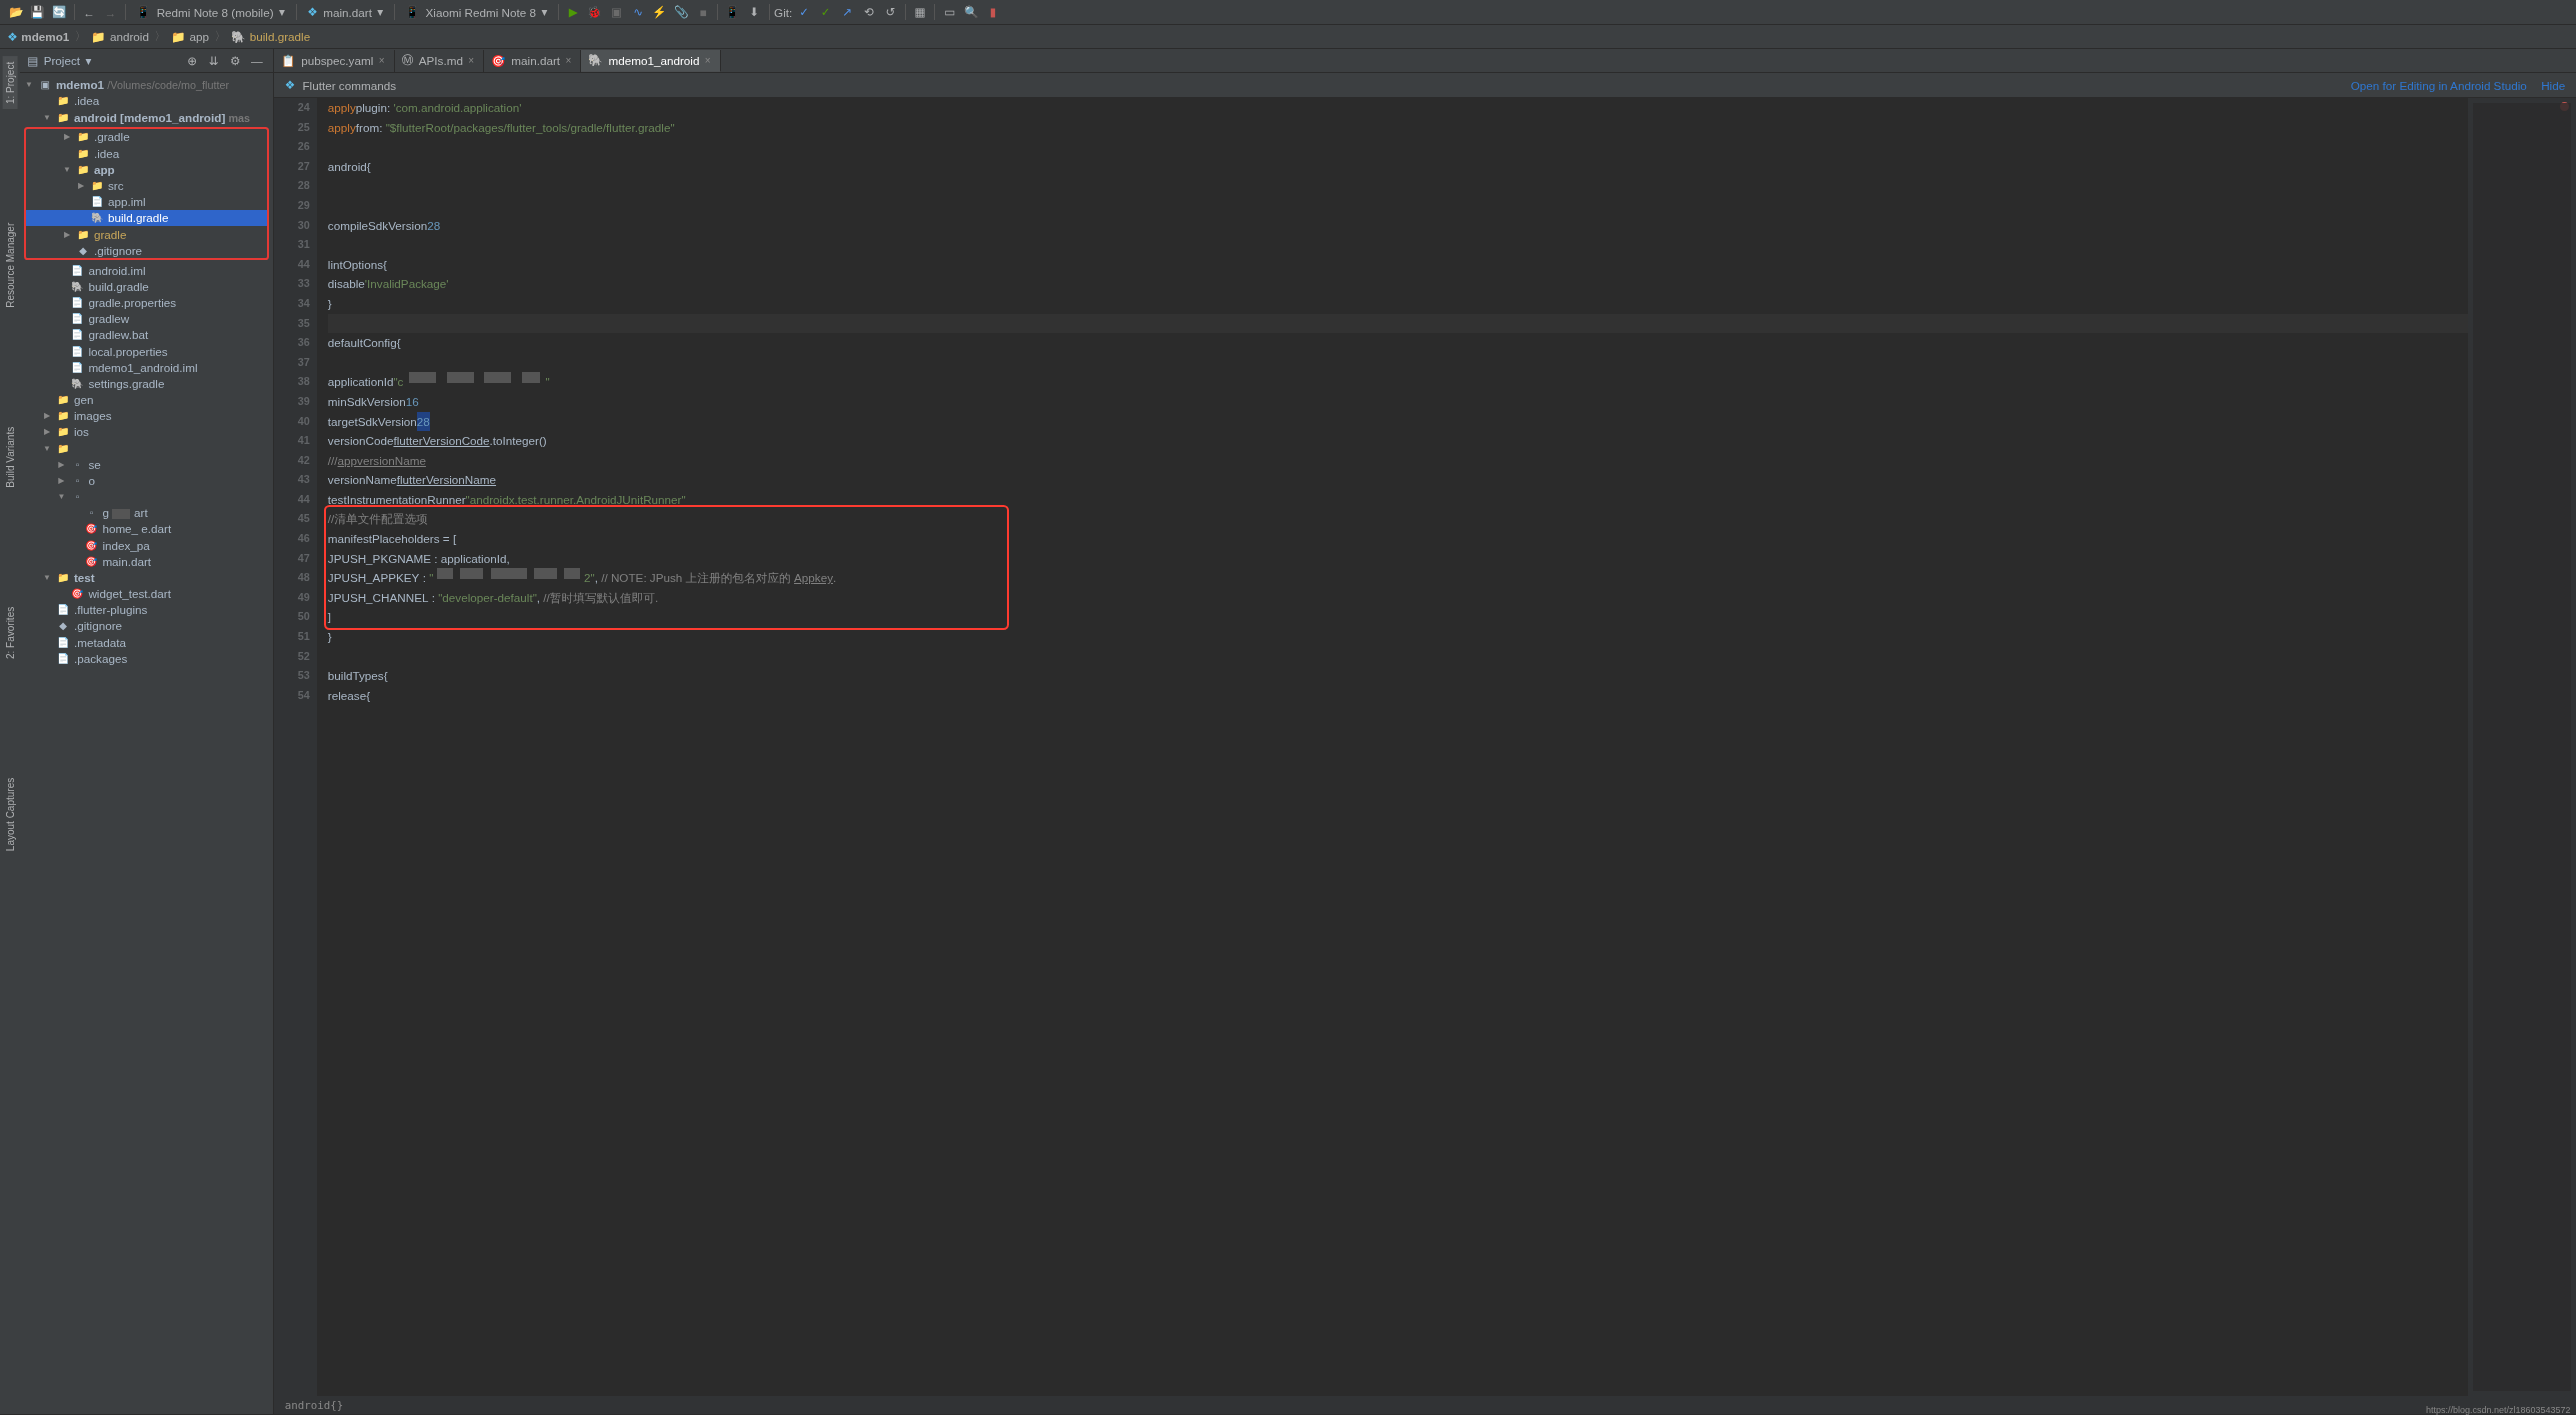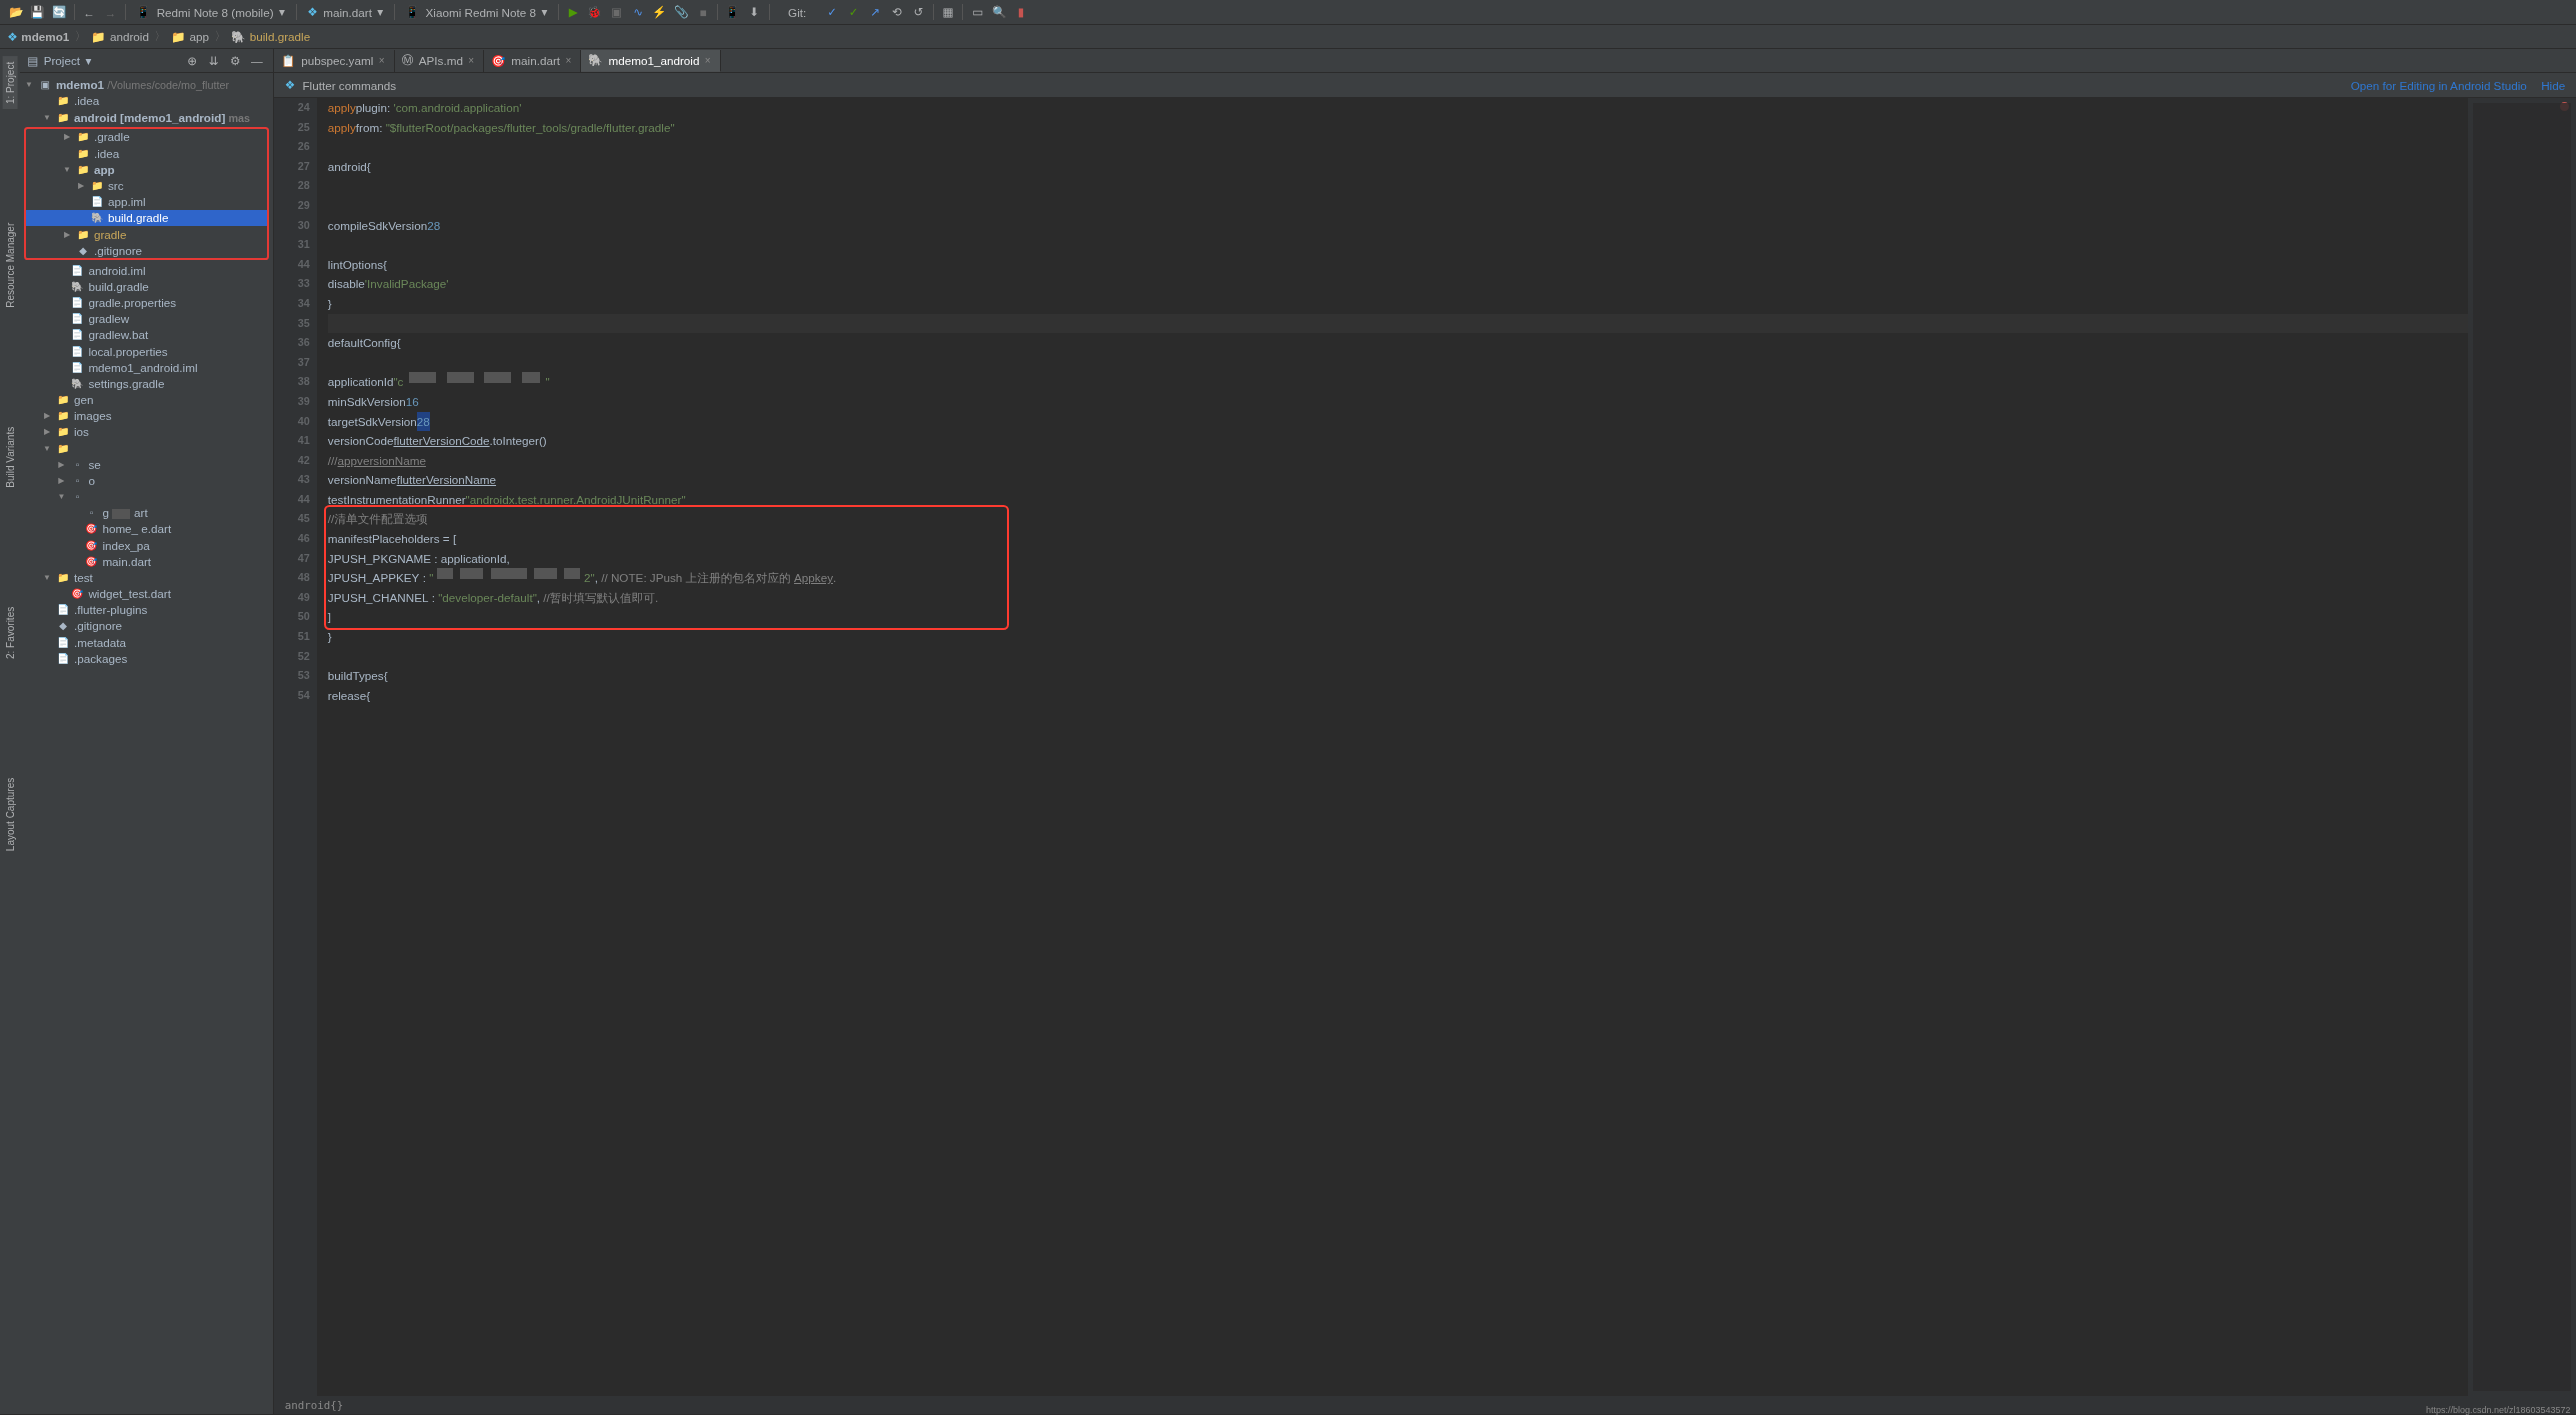--- a/index.html
+++ b/index.html
@@ -119,21 +119,21 @@
   <div class="tb-btn green">🐞</div>
   <div class="tb-btn grey">▣</div>
   <div class="tb-btn blue">∿</div>
   <div class="tb-btn grey">⚡</div>
   <div class="tb-btn grey">📎</div>
   <div class="tb-btn grey">■</div>
   <div class="tb-sep"></div>
   <div class="tb-btn">📱</div>
   <div class="tb-btn">⬇</div>
   <div class="tb-sep"></div>
-  <span style="color:#afb1b3;margin:0 15px">Git:</span>
+  <span style="color:#afb1b3;margin:0 1px">Git:</span>
   <div class="tb-btn blue">✓</div>
   <div class="tb-btn green">✓</div>
   <div class="tb-btn blue">↗</div>
   <div class="tb-btn">⟲</div>
   <div class="tb-btn">↺</div>
   <div class="tb-sep"></div>
   <div class="tb-btn">▦</div>
   <div class="tb-sep"></div>
   <div class="tb-btn">▭</div>
   <div class="tb-btn">🔍</div>
@@ -335,21 +335,21 @@
           <span class="label" style=";">index_pa</span>
         </div>
         <div class="tree-item" style="padding-left: 50px;">
           <span class="arrow"></span>
           <span class="icon" style="">🎯</span>
           <span class="label" style=";">main.dart</span>
         </div>
         <div class="tree-item" style="padding-left: 21.6px;">
           <span class="arrow">▼</span>
           <span class="icon" style="">📁</span>
-          <span class="label" style="font-weight:normal;">test</span>
+          <span class="label" style="font-weight:bold;">test</span>
         </div>
         <div class="tree-item" style="padding-left: 36px;">
           <span class="arrow"></span>
           <span class="icon" style="">🎯</span>
           <span class="label" style=";">widget_test.dart</span>
         </div>
         <div class="tree-item" style="padding-left: 21.6px;">
           <span class="arrow"></span>
           <span class="icon" style="">📄</span>
           <span class="label" style=";">.flutter-plugins</span>

